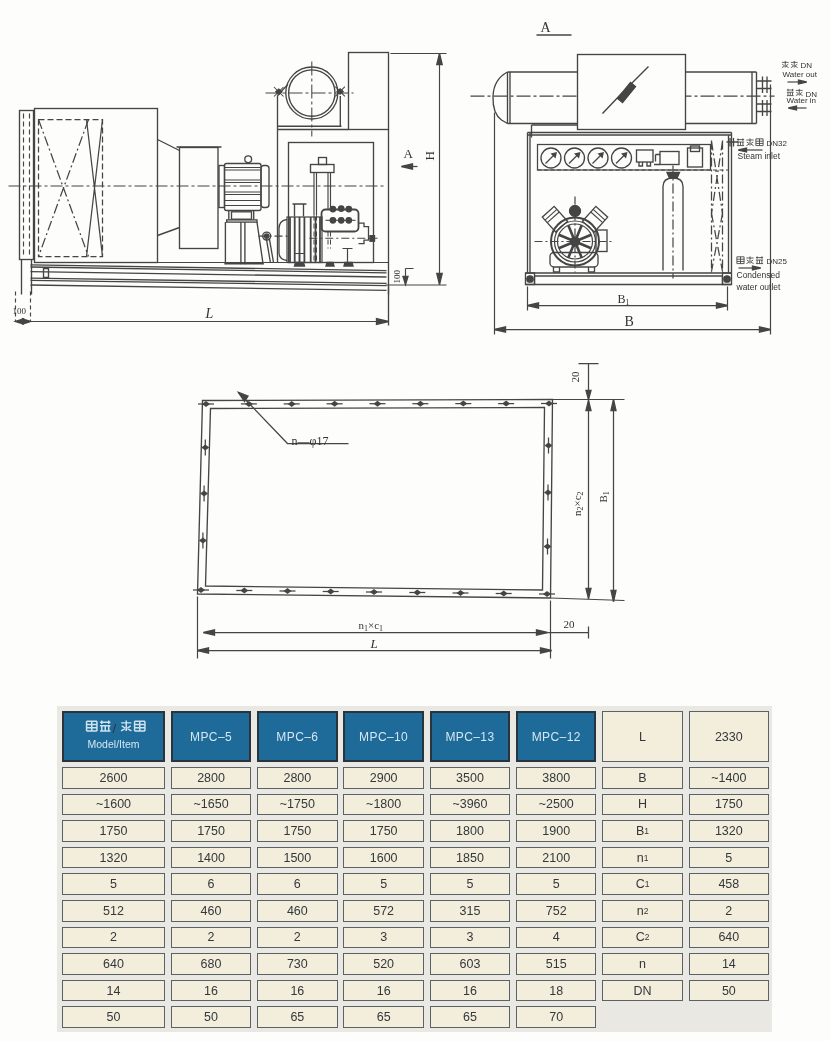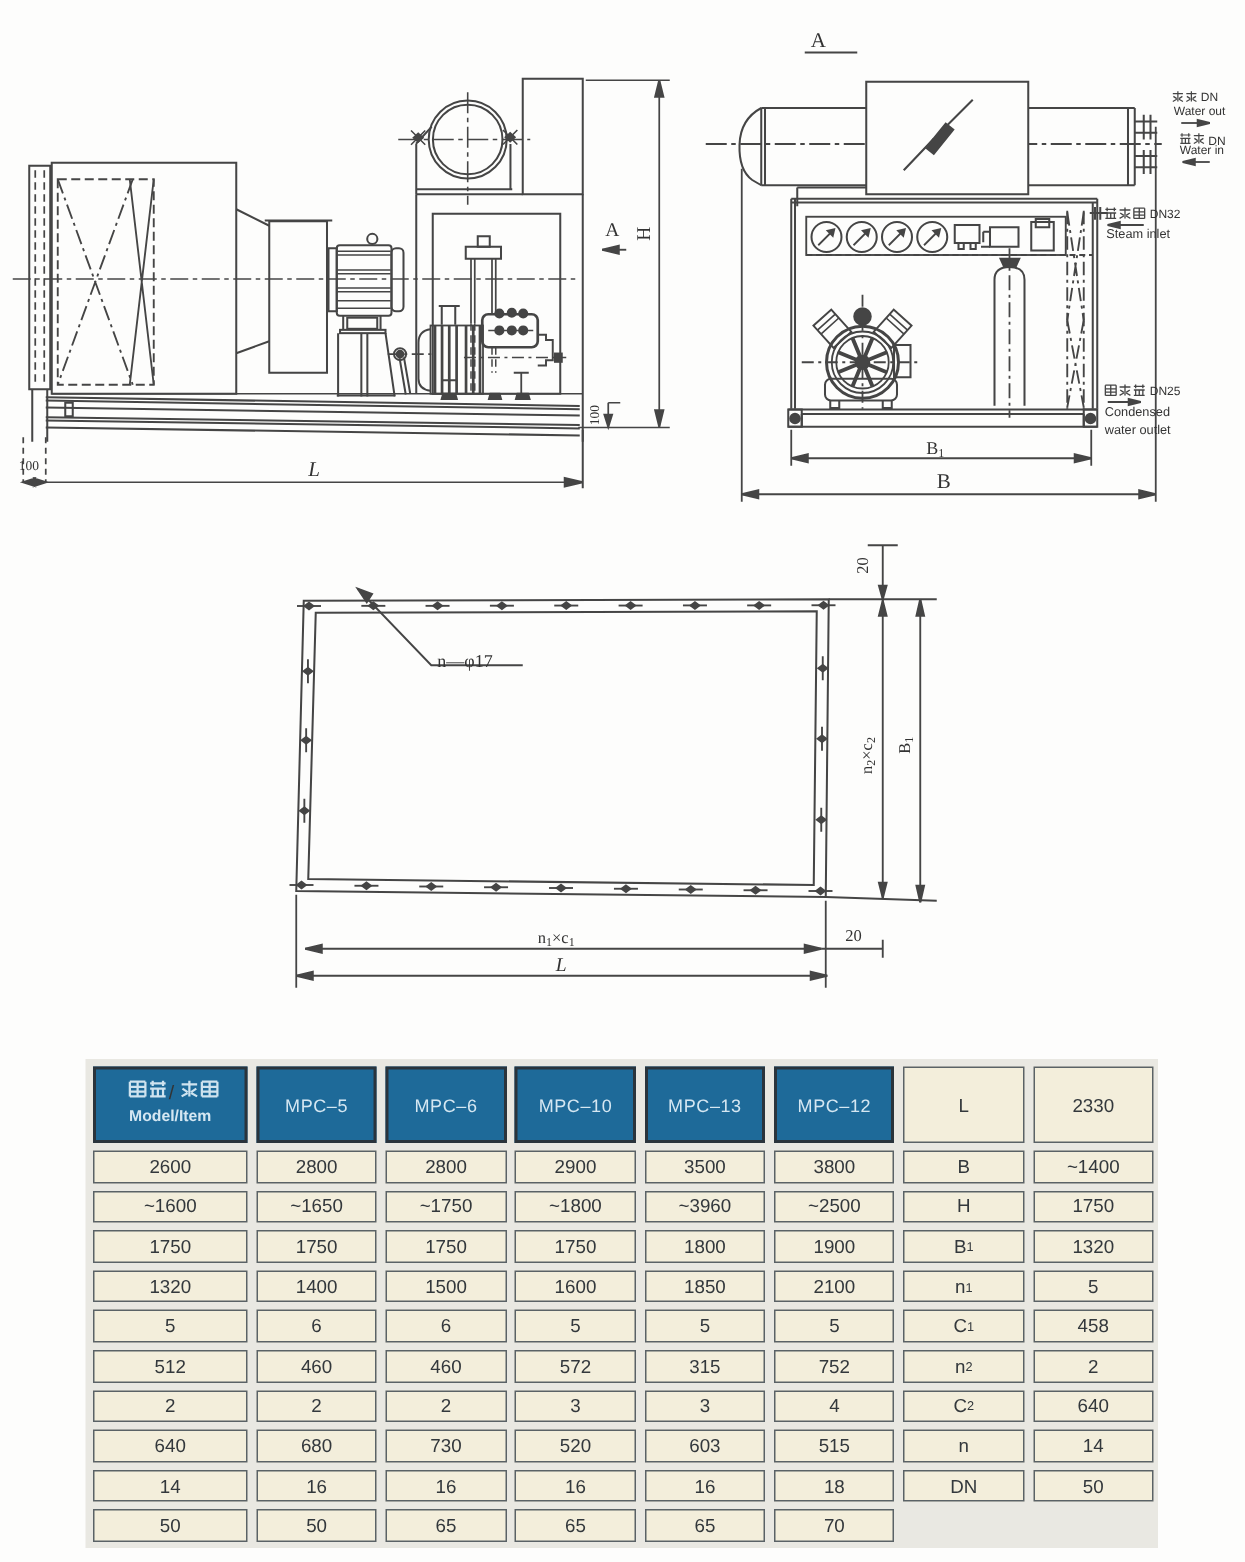--- a/index.html
+++ b/index.html
@@ -1,19 +1,19 @@
 <!DOCTYPE html>
 <html><head><meta charset="utf-8"><style>
 html,body{margin:0;padding:0;background:#fdfdfc;}
 #page{position:relative;width:830px;height:1041px;font-family:"Liberation Sans",sans-serif;overflow:hidden;background:#fdfdfc;}
 #tback{position:absolute;left:57px;top:706px;width:715px;height:326px;background:#e9e8e2;}
 #tbl{position:absolute;left:62px;top:711px;display:grid;grid-template-columns:103px repeat(7,80.5px);grid-template-rows:51px repeat(10,21.5px);column-gap:5.8px;row-gap:5.1px;}
 .hd{background:#1e6a99;border:2px solid #2a343c;color:#d5e7f2;display:flex;flex-direction:column;align-items:center;justify-content:center;font-size:12px;box-sizing:border-box;letter-spacing:.4px;}
 .bd{background:#f3eedb;border:1.1px solid #5a6266;color:#33383c;display:flex;align-items:center;justify-content:center;font-size:12.5px;box-sizing:border-box;}
-.hd .sub{font-size:10.5px;letter-spacing:0;font-weight:bold;}
+.hd .sub{font-size:10.5px;letter-spacing:0;}
 sup,sub{font-size:8.5px;}
 #ovl{position:absolute;left:0;top:0;z-index:5;pointer-events:none;}
 </style></head>
 <body>
 <div id="page">
 
 <div id="tback"></div>
 
 <div id="tbl">
 <div class="hd">

